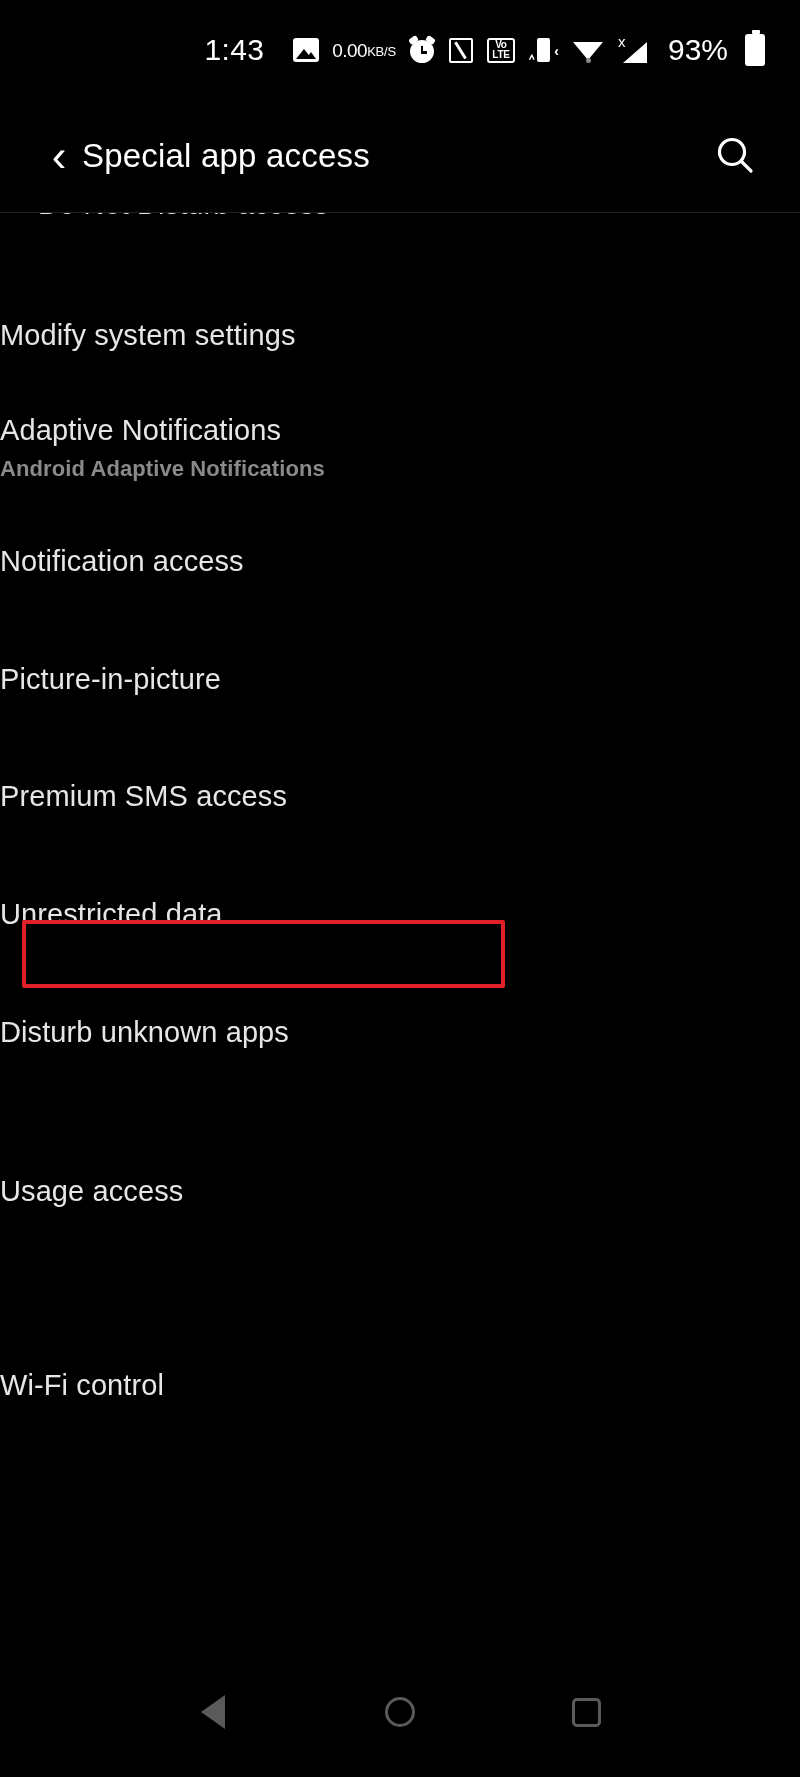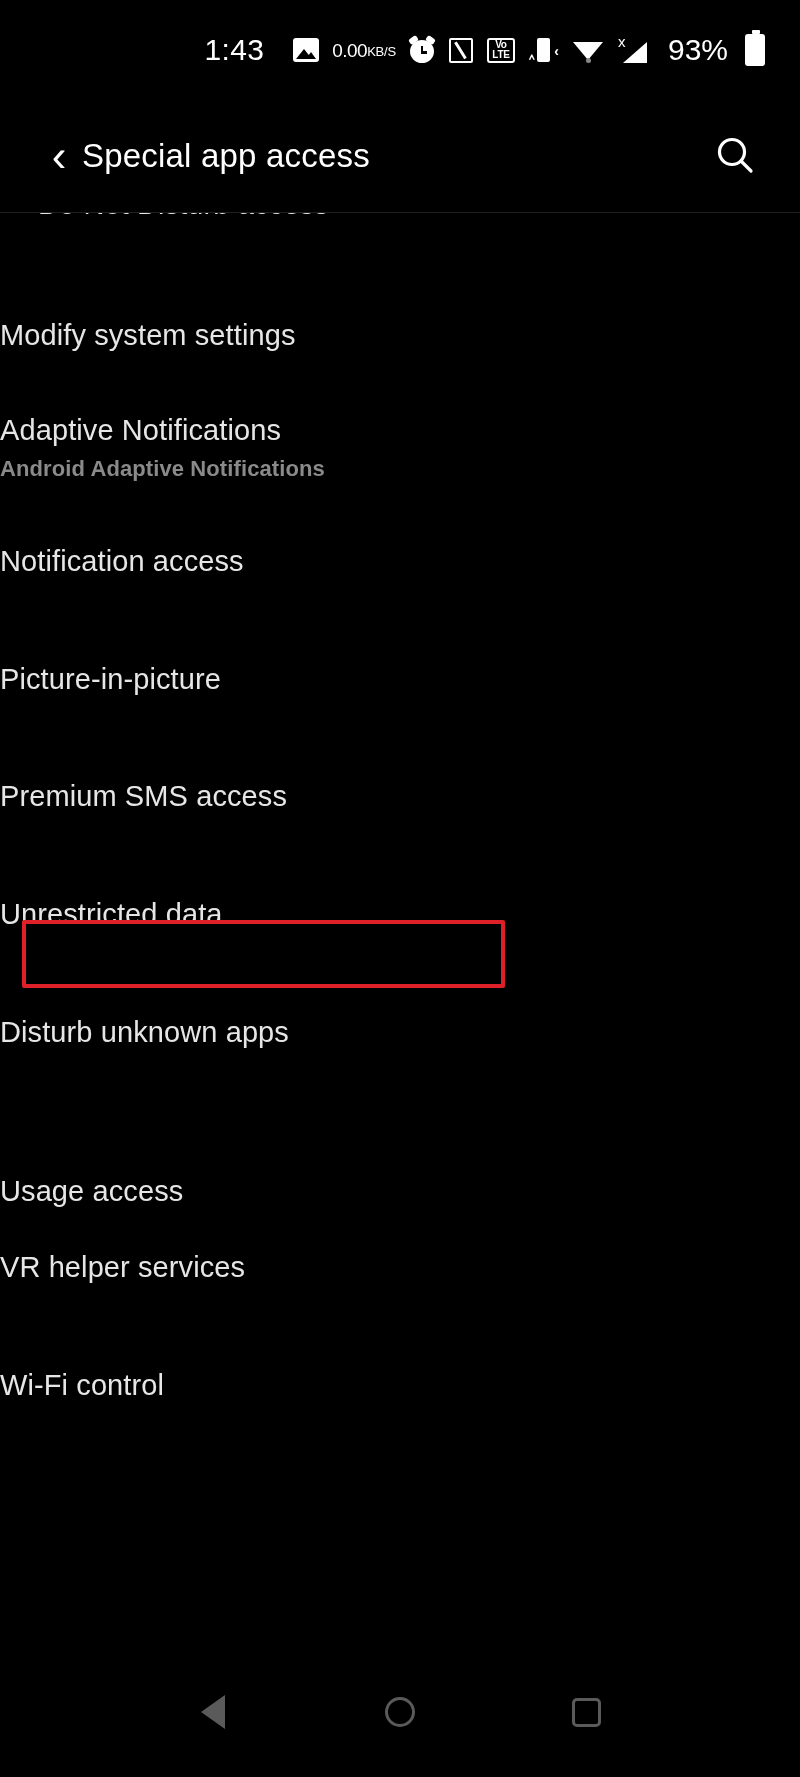--- a/index.html
+++ b/index.html
@@ -307,23 +307,20 @@
     </div>
 
     <div class="list-item" style="top:789px;height:60px;">
       <div class="li-title">Disturb unknown apps</div>
     </div>
 
     <div class="list-item" style="top:948px;height:60px;">
       <div class="li-title">Usage access</div>
     </div>
 
-    <div class="list-item" style="top:1024px;height:60px;">
-      <div class="li-title">VR helper services</div>
-    </div>
 
     <div class="list-item" style="top:1142px;height:60px;">
       <div class="li-title">Wi-Fi control</div>
     </div>
 
   </div>
 
   <div id="highlight-box"></div>
 
   <div id="navbar">

